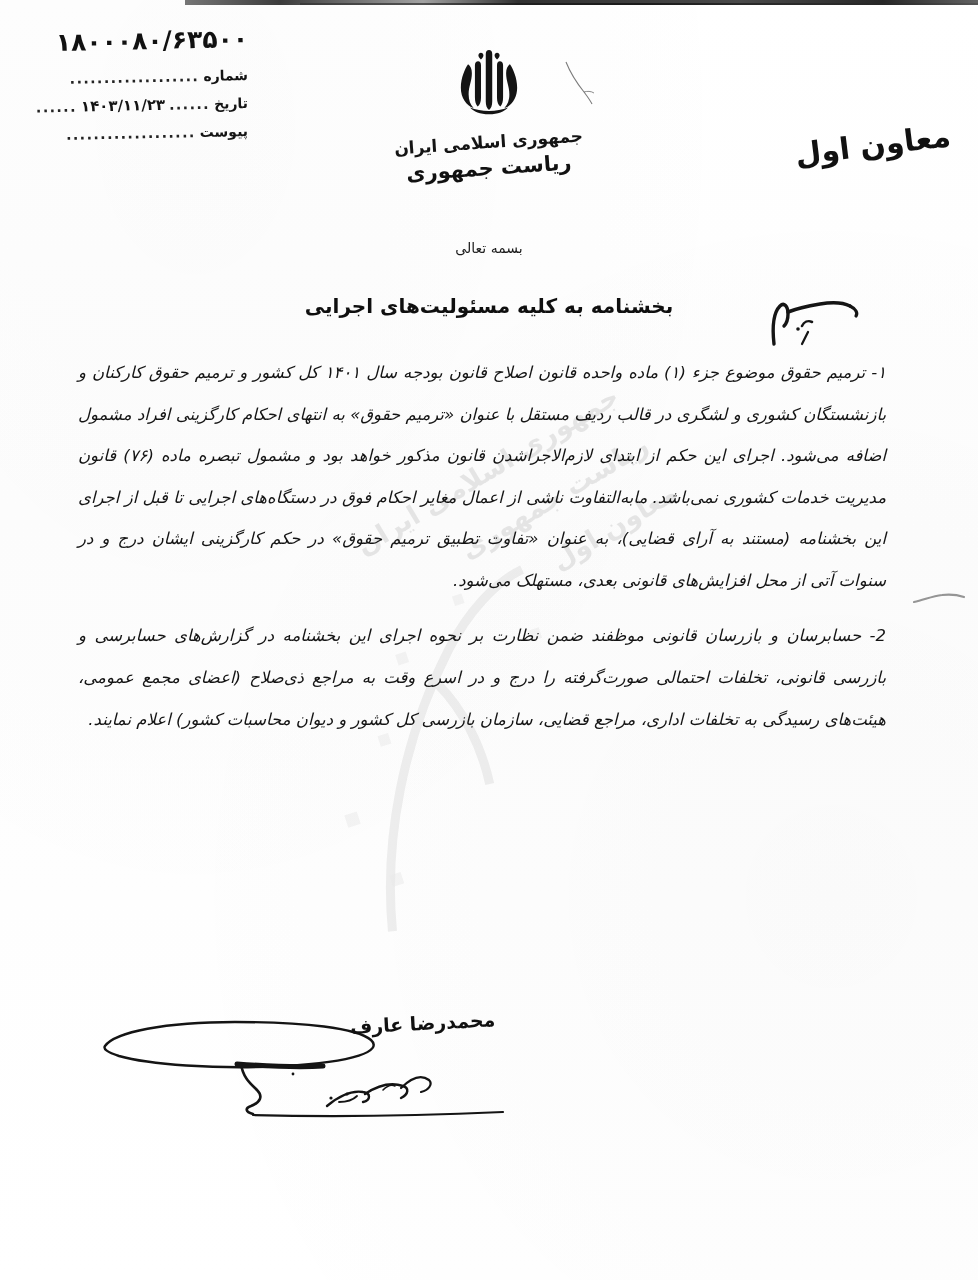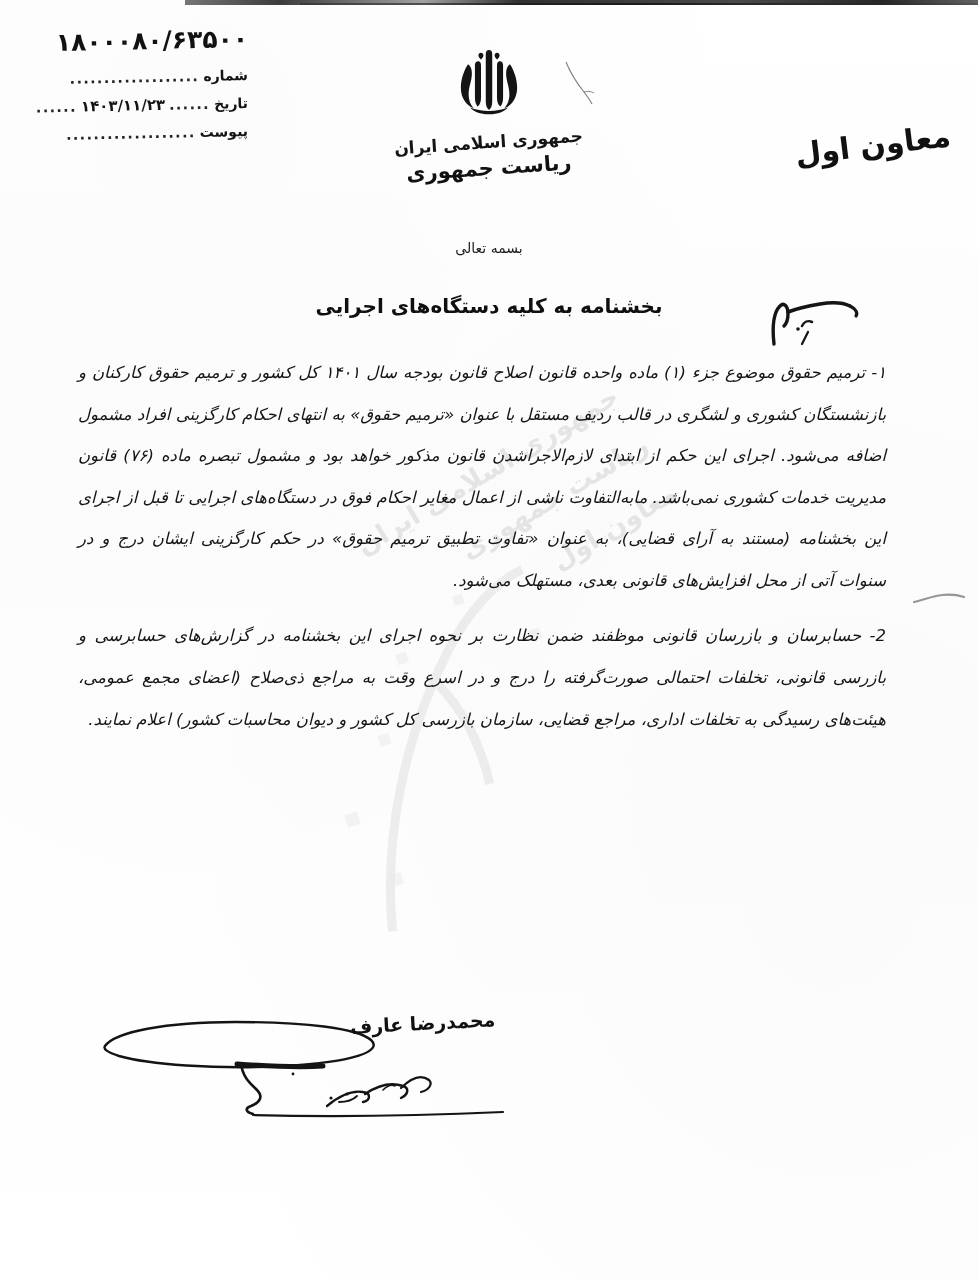--- a/index.html
+++ b/index.html
@@ -209,21 +209,21 @@
 
     <svg class="emblem-scribble" viewBox="0 0 40 50" aria-hidden="true">
       <path d="M6 4 C10 14, 16 24, 24 34 C27 38, 30 42, 32 46" stroke="#5a5a5a" stroke-width="1.1" fill="none" opacity=".8"></path>
       <path d="M24 34 C27 33, 31 33, 34 35" stroke="#5a5a5a" stroke-width="1" fill="none" opacity=".7"></path>
     </svg>
   </div>
 
   <div class="office-title">معاون اول</div>
 
   <div class="invocation">بسمه تعالی</div>
-  <div class="subject">بخشنامه به کلیه دستگاه‌های اجرایی</div>
+  <div class="subject">بخشنامه به کلیه مسئولیت‌های اجرایی</div>
 
   <svg class="approval-mark" viewBox="0 0 160 80" aria-hidden="true">
     <g stroke="#151515" fill="none" stroke-linecap="round" stroke-linejoin="round">
       <path d="M28 62 C26 44, 28 30, 34 24 C38 20, 42 24, 42 32 C42 38, 40 42, 38 44" stroke-width="3.4"></path>
       <path d="M42 30 C52 26, 62 24, 74 22 C86 20, 96 20, 104 24" stroke-width="3.6"></path>
       <path d="M104 24 C110 27, 112 31, 110 34" stroke-width="3.2"></path>
       <path d="M56 44 C58 40, 62 38, 66 40" stroke-width="2.6"></path>
       <path d="M62 50 C60 54, 58 58, 56 62" stroke-width="2.2"></path>
       <circle cx="52" cy="47" r="1.8" fill="#151515" stroke="none"></circle>
     </g>

